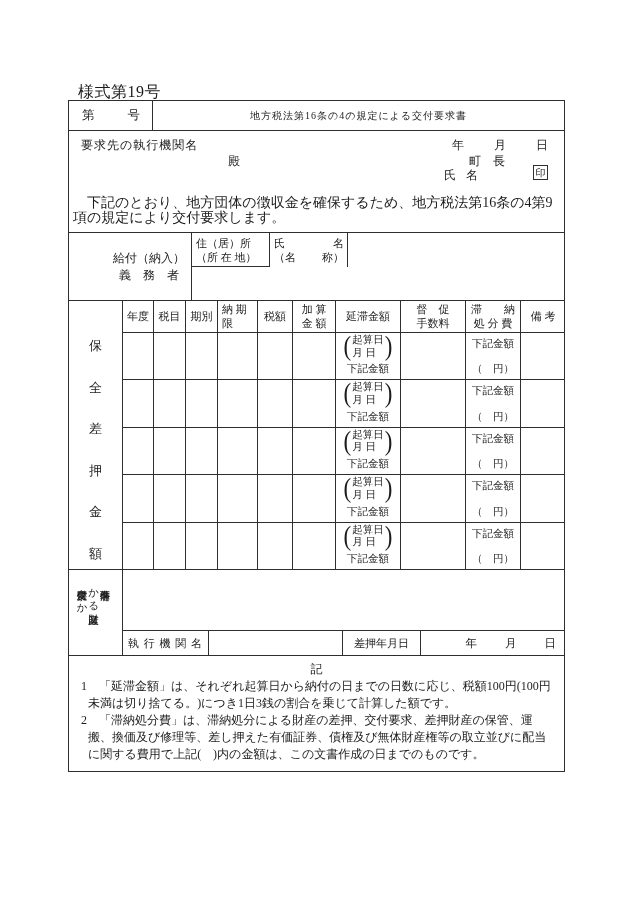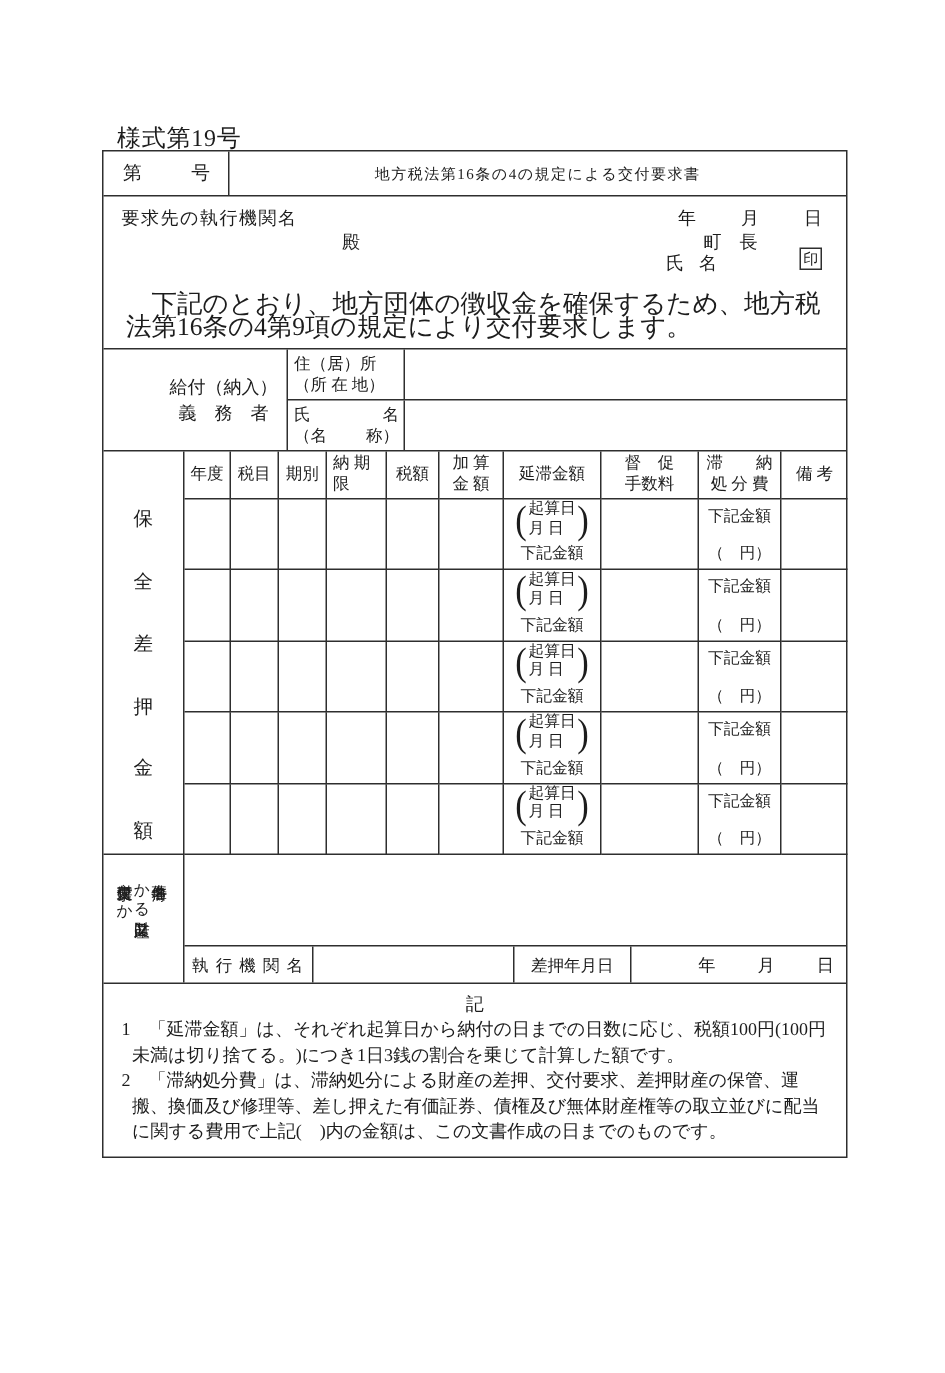--- a/index.html
+++ b/index.html
@@ -22,28 +22,28 @@
   
   .secB { height:102px; position:relative; font-size:12px; }
   .agency { position:absolute; left:12px; top:6px; letter-spacing:1px; }
   .date-row { position:absolute; top:6px; right:16px; display:flex; gap:30px; }
   .dono { position:absolute; left:159px; top:22px; }
   .mayor { position:absolute; left:364px; top:22px;margin-left:36px; }
   .namelabel { position:absolute; left:375px; top:36px; display:flex; gap:10px; }
   .seal { position:absolute; left:464px; top:34px; width:15px; height:15px;
           border:1px solid #2e2e2e; font-size:10px; display:flex; align-items:center;
           justify-content:center; }
-  .body-text { position:absolute; left:15px; right:6px; top:64px; font-size:17px;
+  .body-text { position:absolute; left:4px; right:6px; top:64px; font-size:14px;
                line-height:15px; word-break:break-all; }
 
   
   .secC { height:68px; display:flex; }
   .c-label { width:85px; border-right:1px solid #2e2e2e; display:flex; flex-direction:column;
              align-items:center; justify-content:center; font-size:12px; line-height:17px;margin-left:38px; }
-  .c-right { flex:1; display:flex; flex-direction:column; }
+  .c-right { flex:1; display:flex; flex-direction:row; }
   .c-row { height:34px; display:flex; border-bottom:1px solid #2e2e2e; }
   .c-row.last { border-bottom:none; }
   .c-sub { width:78px; border-right:1px solid #2e2e2e; font-size:11px; line-height:14px;
            padding:3px 3px 0 4px; }
   .c-sub .sb { display:flex; justify-content:space-between; }
   .c-val { flex:1; }
 
   
   .secD { display:grid; height:269px;
           grid-template-columns:54px 31px 32px 32px 40px 35px 43px 65px 65px 55px 44px;

